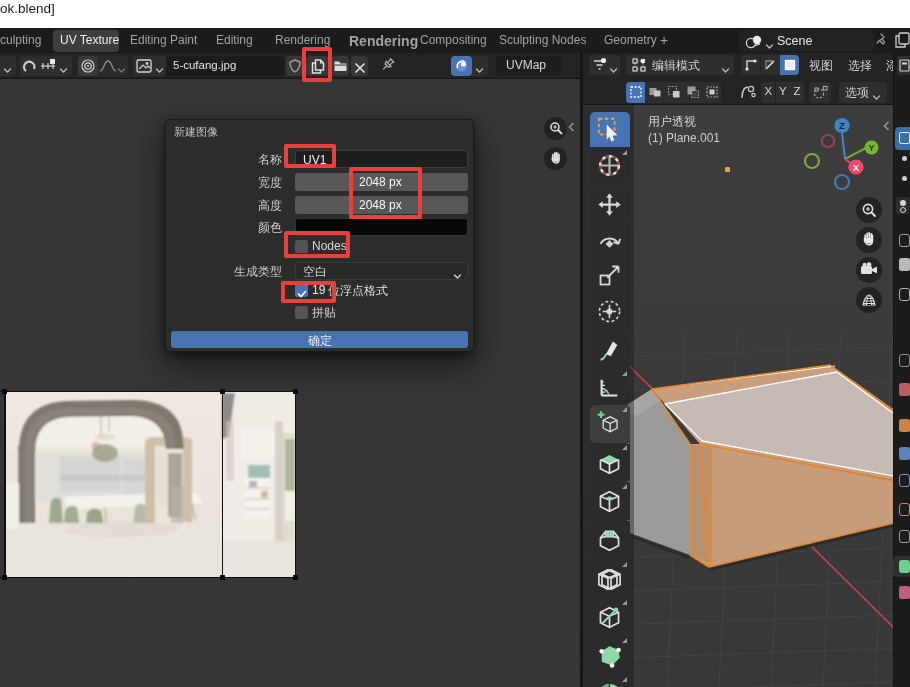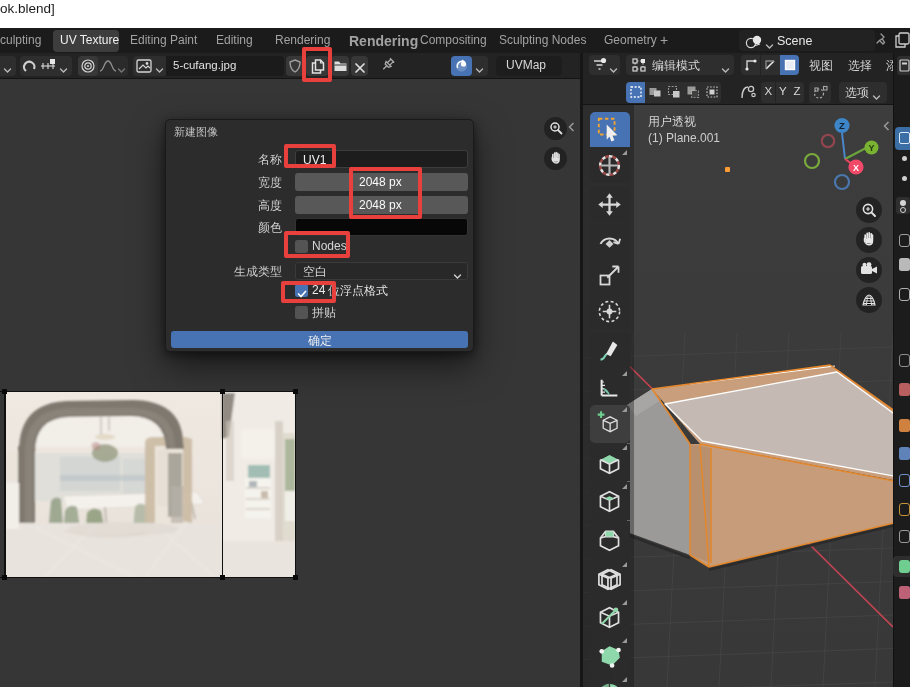--- a/index.html
+++ b/index.html
@@ -304,21 +304,21 @@
       <path transform="translate(0.0,11.55) scale(0.011719,-0.011719)" d="M935 -27Q932 -56 935 -85Q881 -82 827 -82H167Q113 -82 60 -85Q63 -56 60 -27Q113 -29 167 -29H463V250H290Q236 250 183 248Q186 277 183 306Q236 303 290 303H705Q758 303 812 306Q809 277 812 248Q758 250 705 250H534V-29H827Q881 -29 935 -27ZM888 408 845 333 702 439Q631 490 557 537L594 616Q669 568 742 517ZM385 620Q409 584 438 554Q341 446 209 359Q164 328 117 300Q105 343 76 367Q191 432 295 531ZM172 511H101V697H489L405 800L461 863L563 737L528 697H965V511H894V636H172Z"></path>
       <path transform="translate(12.0,11.55) scale(0.011719,-0.011719)" d="M153 -101Q113 -97 73 -101Q77 -28 77 46V611H300Q341 654 365.0 703.5Q389 753 410 821Q447 807 487 801Q464 704 393 611H842V-99H770V-9H150Q151 -55 153 -101ZM770 327V553H343L336 545Q332 549 329 553H149V327ZM770 269H149V48H770Z"></path>
     </svg></div>
 <div style="left:453px;top:266.5px;width:9px;height:9px"><svg width="9" height="9" viewBox="0 0 9 9">
       <path d="M1.5 3 L4.5 6 L7.5 3" stroke="#cfcfcf" stroke-width="1.4" fill="none" stroke-linecap="round"></path>
     </svg></div>
 <div class="" style="left:295px;top:283.5px;width:13px;height:13px;background:#4772b3;border-radius:2.5px;"></div>
 <div style="left:296.5px;top:285.0px;width:10px;height:10px"><svg width="10" height="10">
       <path d="M1.5 5 L4 7.5 L8.5 2.5" stroke="#ffffff" stroke-width="1.7" fill="none" stroke-linecap="round"></path>
     </svg></div>
-<div class="txt" style="left:312px;top:282.5px;width:24px;height:15px;font-size:12px;color:#ececec;">24</div>
+<div class="txt" style="left:312px;top:282.5px;width:24px;height:15px;font-size:12px;color:#ececec;">19</div>
 <div style="left:328px;top:282.5px;width:60.0px;height:15.0px;"><svg class="" width="60.0" height="15.0" viewBox="0 0 60.0 15.0" style="fill:#ececec">
       <path transform="translate(0.0,11.55) scale(0.011719,-0.011719)" d="M988 -14Q985 -45 988 -75Q932 -72 876 -72H401Q345 -72 289 -75Q292 -45 289 -14Q345 -17 401 -17H635Q676 83 743 283L792 430Q828 414 867 405Q832 292 747 74L711 -17H876Q932 -17 988 -14ZM461 416Q532 248 587 75L512 51Q458 221 389 386ZM932 573Q929 543 932 513Q876 515 821 515H449Q393 515 337 513Q340 543 337 573Q393 570 449 570H821Q876 570 932 573ZM637 588Q584 685 518 774L581 821Q650 727 706 625ZM327 788Q288 652 227 534V5Q227 -66 230 -136Q195 -132 160 -136Q163 -66 163 5V429Q116 363 58 309Q37 345 0 361Q51 407 96 460Q170 548 202 632Q232 715 252 808Q287 794 327 788Z"></path>
       <path transform="translate(12.0,11.55) scale(0.011719,-0.011719)" d="M988 226Q985 199 988 172Q938 174 888 174H686V-32Q686 -69 657 -95Q616 -130 508 -129Q519 -82 486 -46Q516 -49 559.5 -49.5Q603 -50 610.0 -44.0Q617 -38 617 -14V174H418Q368 174 318 172Q321 199 318 226Q368 224 418 224H617V337L739 409H477Q427 409 377 407Q380 434 377 461Q427 459 477 459H872L882 400Q852 396 826 381L686 298V224H888Q938 224 988 226ZM884 732Q913 709 947 691Q885 597 788 496Q766 525 731 536Q809 618 884 732ZM718 589 664 537 533 671 587 724ZM524 546 471 492 338 624 390 678ZM893 766Q646 751 375 719L337 786Q486 781 623 801Q704 812 773.0 823.5Q842 835 885 845Q885 805 893 766ZM140 -118Q102 -94 44 -92Q85 -11 128.5 93.0Q172 197 255 454L293 433L185 54ZM214 457 154 408 16 544 75 594ZM231 626Q166 702 90 768L146 820Q226 750 294 670Z"></path>
       <path transform="translate(24.0,11.55) scale(0.011719,-0.011719)" d="M234 146H165V498H419V706Q419 776 416 847Q454 843 492 847L489 701H817Q869 701 920 704Q917 676 920 648Q869 650 817 650H489V498H806V146H736V193H234ZM736 447H234V244H736ZM906 -170Q846 -33 761 74L814 137Q911 15 971 -127ZM720 -93 657 -141 558 54 620 102ZM481 -112 415 -153 332 51 398 92ZM76 -126Q124 -20 161 97L229 64Q191 -59 140 -170Z"></path>
       <path transform="translate(36.0,11.55) scale(0.011719,-0.011719)" d="M559 -123Q522 -119 484 -123Q487 -53 487 16V215Q454 201 419 190Q398 226 365 252Q531 288 649 410Q592 490 559 590Q520 515 464 435Q438 460 402 465Q457 540 494.0 620.0Q531 700 569 821Q604 807 642 801Q626 740 606 691H864Q835 531 734 405Q832 303 982 283Q951 255 946 215Q800 239 692 357Q606 268 494 218H867V-121H799V-54H557Q558 -89 559 -123ZM799 169H556V-5H799ZM609 641Q638 535 690 459Q752 541 781 641ZM63 42Q37 69 -4 75Q29 132 71.0 214.0Q113 296 142.0 385.0Q171 474 193 563H128Q78 563 29 560Q32 592 29 624Q78 621 128 621H210V682Q210 755 207 828Q240 824 274 828Q271 755 271 682V621L389 624Q386 592 389 560L271 563V438L298 461Q355 368 403 264L344 226Q321 276 296 323L271 368V11Q271 -62 274 -136Q240 -132 207 -136Q210 -62 210 11V390Q142 183 63 42Z"></path>
       <path transform="translate(48.0,11.55) scale(0.011719,-0.011719)" d="M811 641Q752 717 682 783L737 841Q811 770 874 689ZM257 360H168Q110 360 52 357Q55 388 52 420Q110 417 168 417H400Q459 417 517 420Q514 388 517 357Q459 360 400 360H329V77Q414 98 579 146L580 94Q229 -1 38 -67Q38 -20 13 20Q130 33 257 61ZM155 577Q97 577 39 574Q42 605 39 637Q97 634 155 634H563L560 841Q600 837 639 841L636 634H865Q923 634 982 637Q978 605 982 574Q923 577 865 577H636Q634 245 797 68Q843 16 901 -22Q901 58 897 137Q933 113 976 115Q985 15 973 -85Q973 -100 961 -111Q943 -131 918 -120Q794 -52 707.0 65.0Q620 182 587 334Q566 430 564 577Z"></path>
     </svg></div>
 <div class="" style="left:295px;top:306px;width:13px;height:13px;background:#545454;border-radius:2.5px;"></div>
 <div style="left:312px;top:305px;width:24.0px;height:15.0px;"><svg class="" width="24.0" height="15.0" viewBox="0 0 24.0 15.0" style="fill:#d6d6d6">
       <path transform="translate(0.0,11.55) scale(0.011719,-0.011719)" d="M812 -123Q774 -119 736 -123Q739 -53 739 18V290H585Q594 131 517 20Q450 -82 340 -128Q325 -86 284 -69Q384 -42 450 44Q525 140 516 290H449Q397 290 345 288Q348 316 345 344Q397 341 449 341H516V558H398V609H541Q489 697 428 779L489 825Q561 729 621 624L594 609H691L800 827Q833 807 869 794Q849 751 826 709L770 609H859Q910 609 962 612Q959 584 962 556Q910 558 859 558H809V341H883Q935 341 987 344Q984 316 987 288Q935 290 883 290H809V18Q809 -53 812 -123ZM739 341V554L737 550Q732 555 726 558H585V341ZM5 283Q102 301 190 335V548H124Q74 548 24 546Q26 571 24 597Q74 595 124 595H190V684Q190 752 187 820Q226 816 265 820Q262 752 262 684V595L383 597Q380 571 383 546L262 548V363L363 406L371 365L262 316V-18Q263 -104 196 -126Q140 -144 77 -139Q85 -87 53 -58Q85 -61 125.5 -61.5Q166 -62 178.0 -53.0Q190 -44 190 8V282L145 260L43 207Q34 253 5 283Z"></path>

